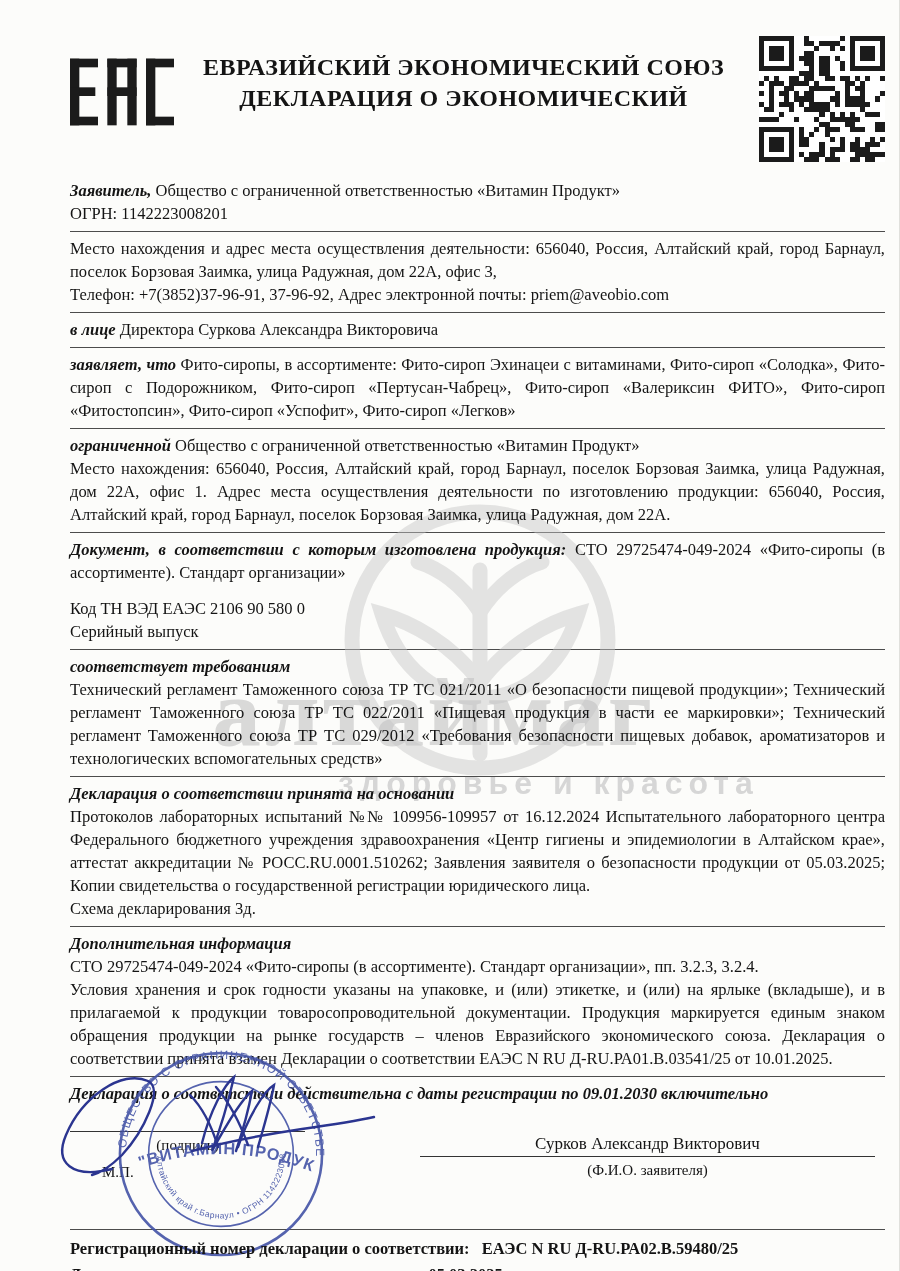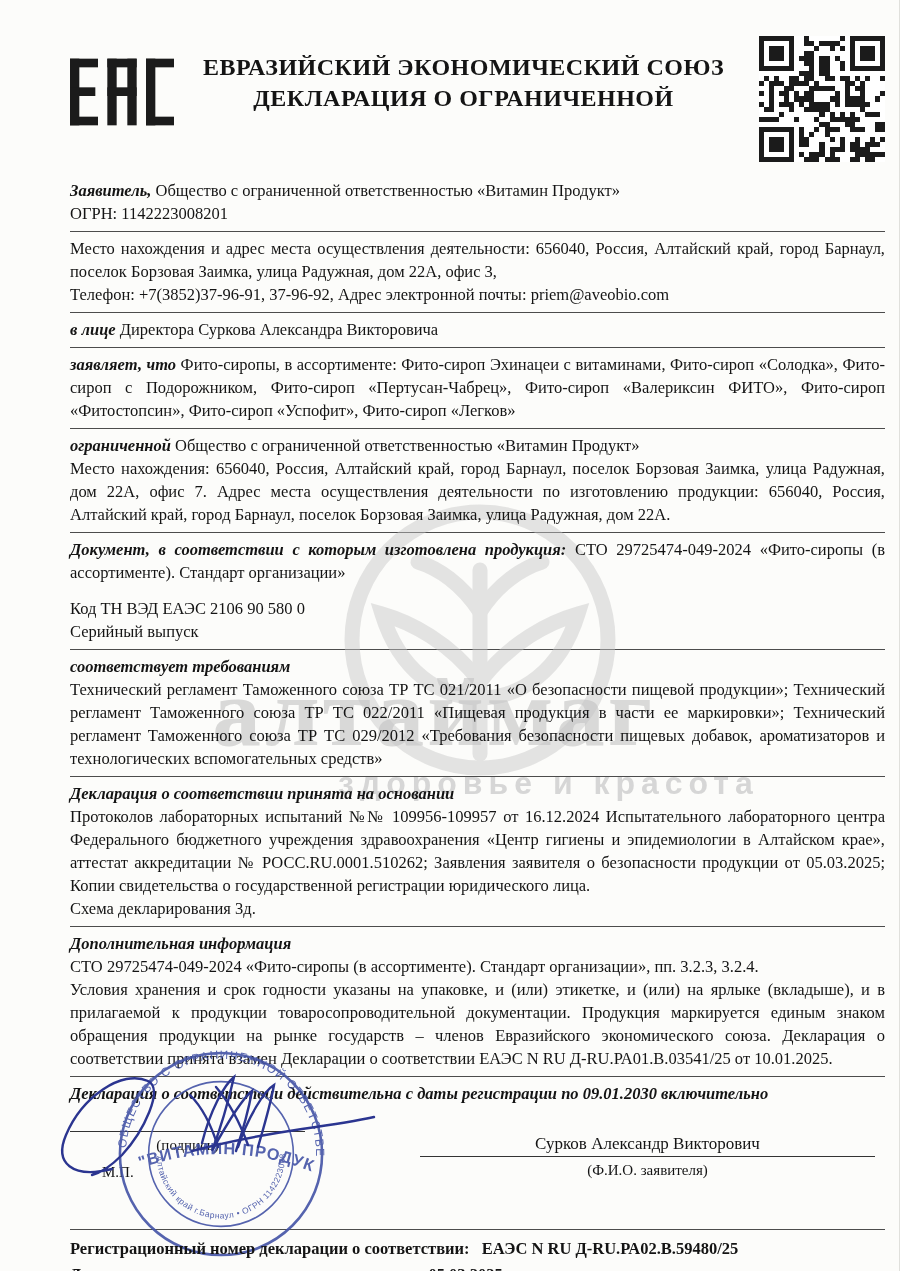--- a/index.html
+++ b/index.html
@@ -91,21 +91,21 @@
           <rect x="56" y="0" width="44" height="13"></rect>
             <rect x="56" y="43" width="44" height="13"></rect>
           <rect x="114" y="0" width="14" height="100"></rect>
             <rect x="114" y="0" width="42" height="13"></rect>
           <rect x="114" y="87" width="42" height="13"></rect>
         </g>
       </svg>
     </div>
     <div class="titles">
       <div>ЕВРАЗИЙСКИЙ ЭКОНОМИЧЕСКИЙ СОЮЗ</div>
-      <div>ДЕКЛАРАЦИЯ О ОГРАНИЧЕННОЙ</div>
+      <div>ДЕКЛАРАЦИЯ О ЭКОНОМИЧЕСКИЙ</div>
     </div>
     <div class="qr-box">
       <svg id="qr-svg" width="126" height="126" viewBox="0 0 25 25" shape-rendering="crispEdges">
           <rect x="0" y="0" width="25" height="25" fill="#fff"></rect>
           <rect x="9" y="0" width="1" height="1" fill="#1b1b1b"></rect>
           <rect x="16" y="0" width="1" height="1" fill="#1b1b1b"></rect>
           <rect x="9" y="1" width="1" height="1" fill="#1b1b1b"></rect>
           <rect x="10" y="1" width="1" height="1" fill="#1b1b1b"></rect>
           <rect x="12" y="1" width="1" height="1" fill="#1b1b1b"></rect>
           <rect x="13" y="1" width="1" height="1" fill="#1b1b1b"></rect>
@@ -347,21 +347,21 @@
     <span>Фито-сиропы, в ассортименте: Фито-сироп Эхинацеи с витаминами, Фито-сироп «Солодка», Фито-сироп с Подорожником, Фито-сироп «Пертусан-Чабрец», Фито-сироп «Валериксин ФИТО», Фито-сироп «Фитостопсин», Фито-сироп «Успофит», Фито-сироп «Легков»</span>
   </div>
 
   <div class="rule"></div>
 
   <div class="sec">
     <div>
       <span class="lbl">ограниченной</span>
       <span>Общество с ограниченной ответственностью «Витамин Продукт»</span>
     </div>
-    <div class="just">Место нахождения: 656040, Россия, Алтайский край, город Барнаул, поселок Борзовая Заимка, улица Радужная, дом 22А, офис 7. Адрес места осуществления деятельности по изготовлению продукции: 656040, Россия, Алтайский край, город Барнаул, поселок Борзовая Заимка, улица Радужная, дом 22А.</div>
+    <div class="just">Место нахождения: 656040, Россия, Алтайский край, город Барнаул, поселок Борзовая Заимка, улица Радужная, дом 22А, офис 1. Адрес места осуществления деятельности по изготовлению продукции: 656040, Россия, Алтайский край, город Барнаул, поселок Борзовая Заимка, улица Радужная, дом 22А.</div>
   </div>
 
   <div class="rule"></div>
 
   <div class="sec">
     <div class="just">
       <span class="lbl">Документ, в соответствии с которым изготовлена продукция:</span>
       <span>СТО 29725474-049-2024 «Фито-сиропы (в ассортименте). Стандарт организации»</span>
     </div>
     <div class="gap-top">Код ТН ВЭД ЕАЭС 2106 90 580 0</div>

